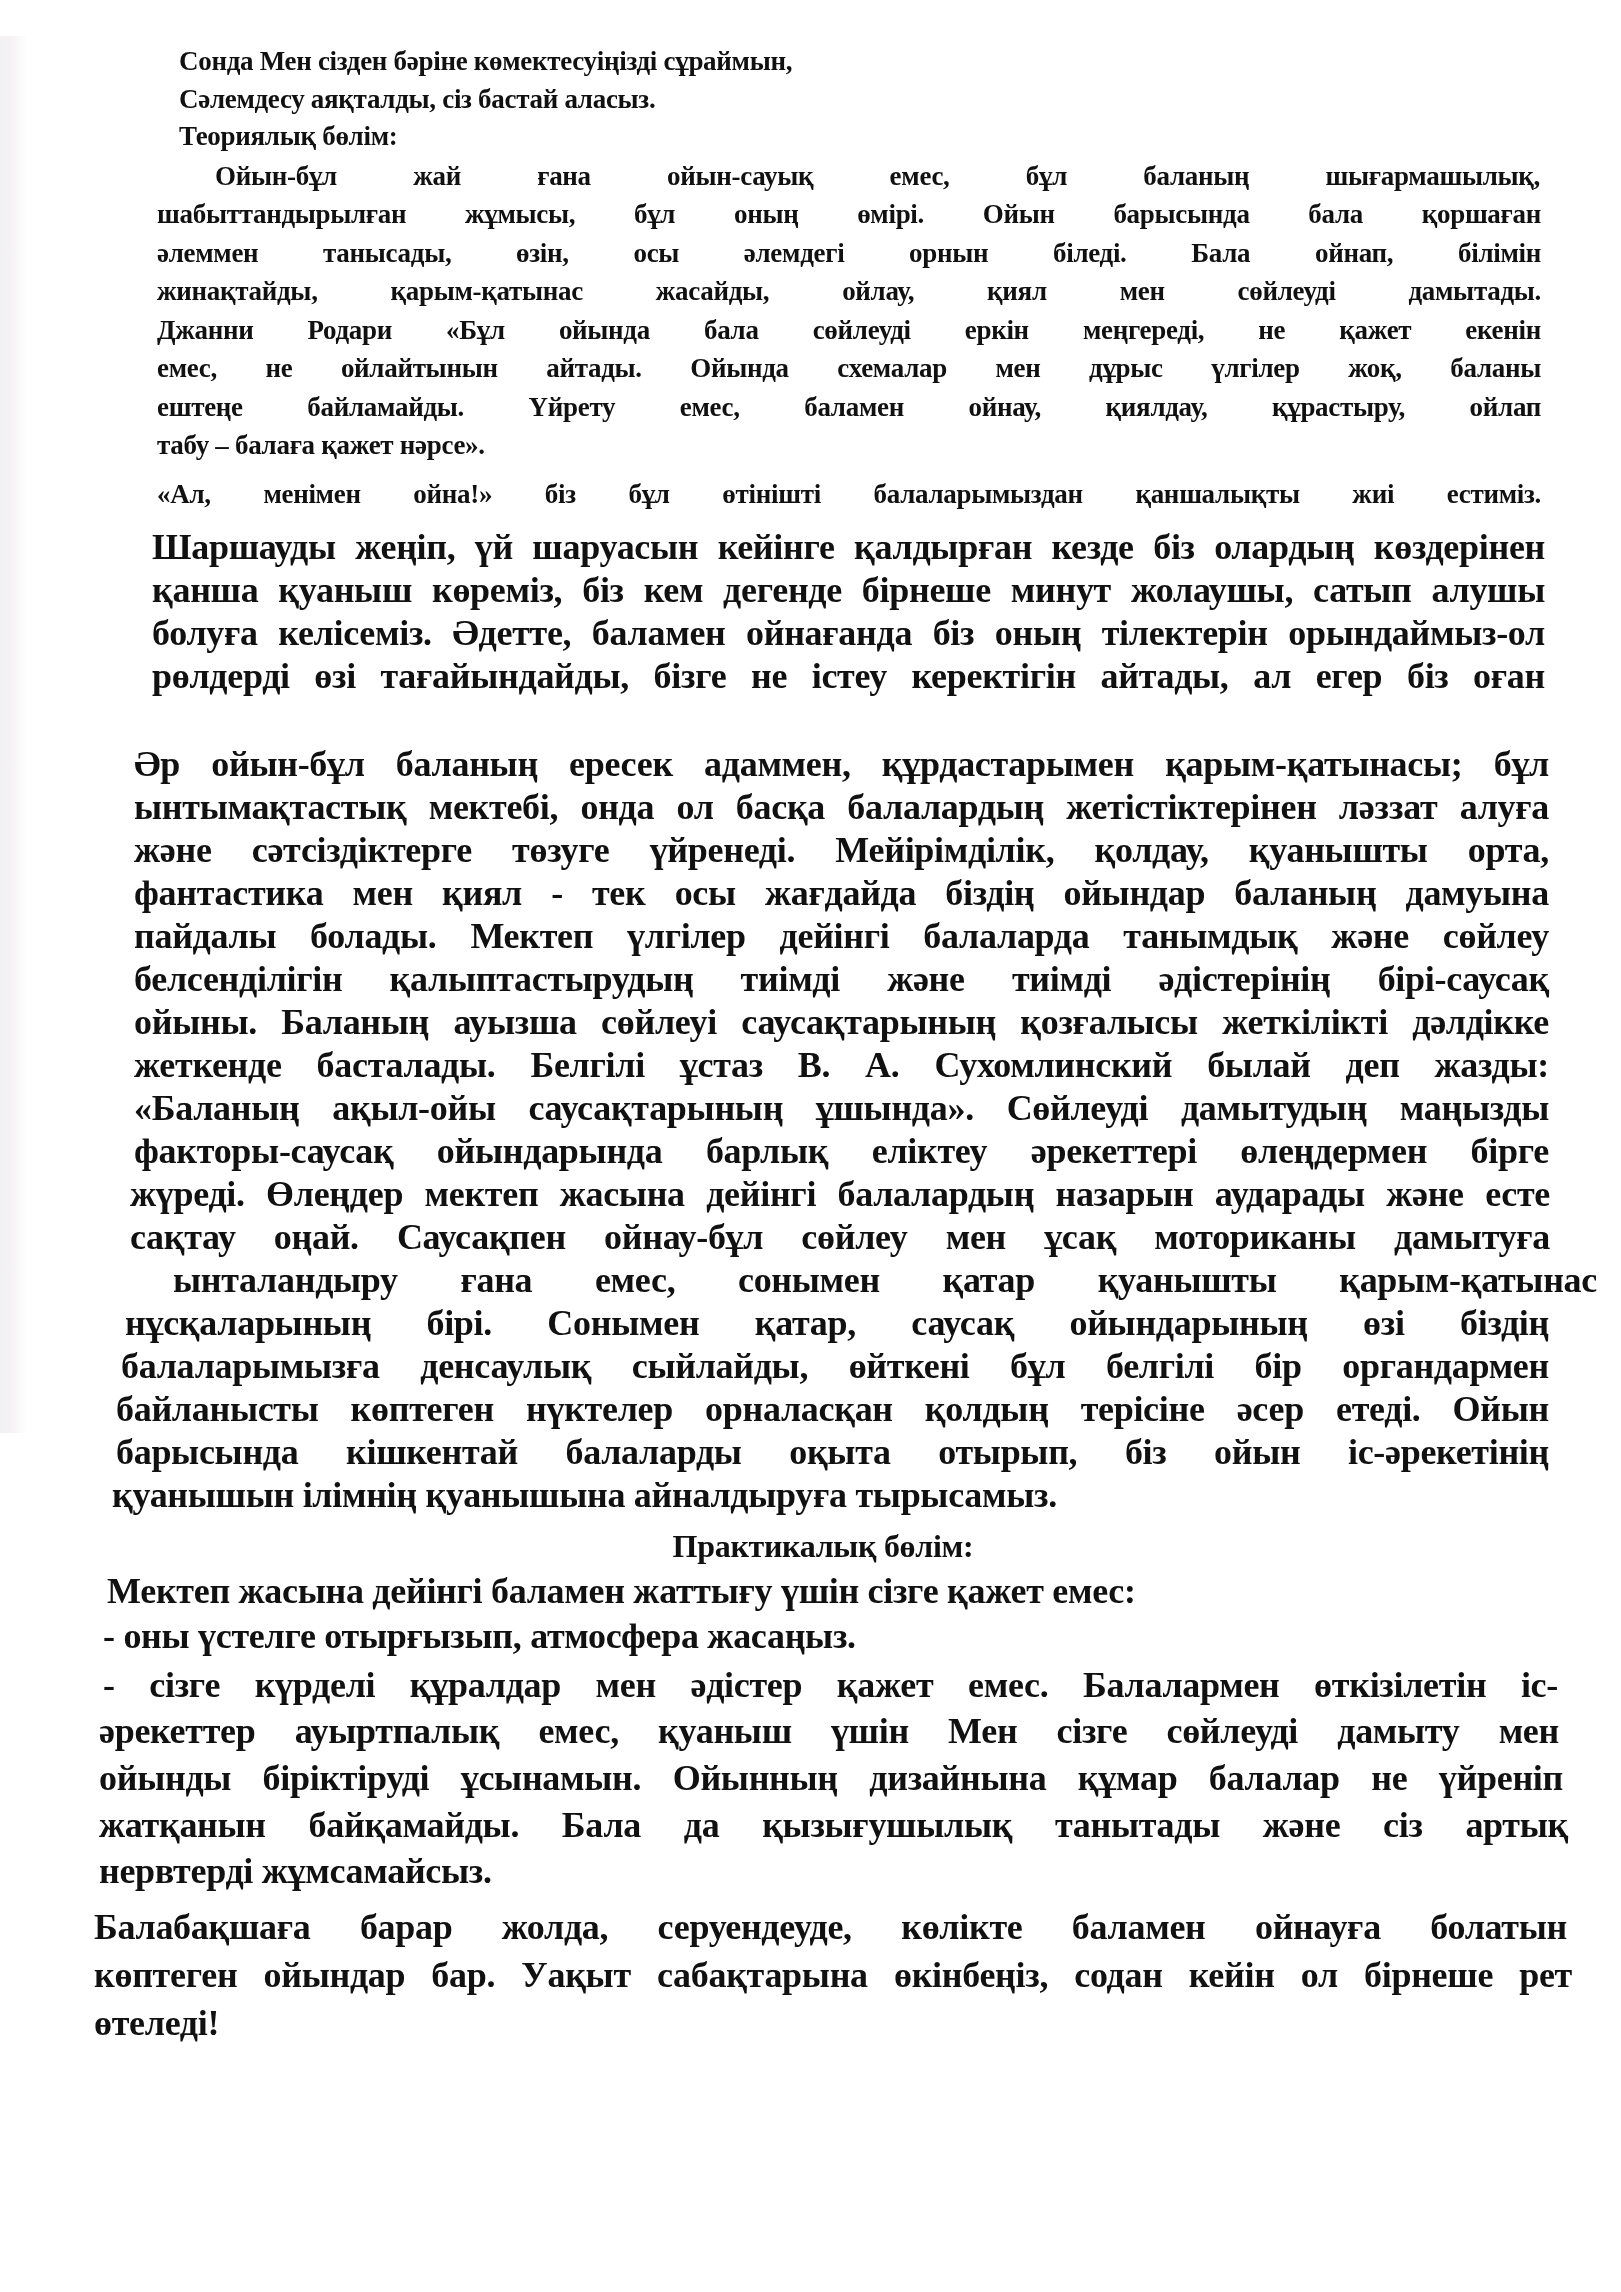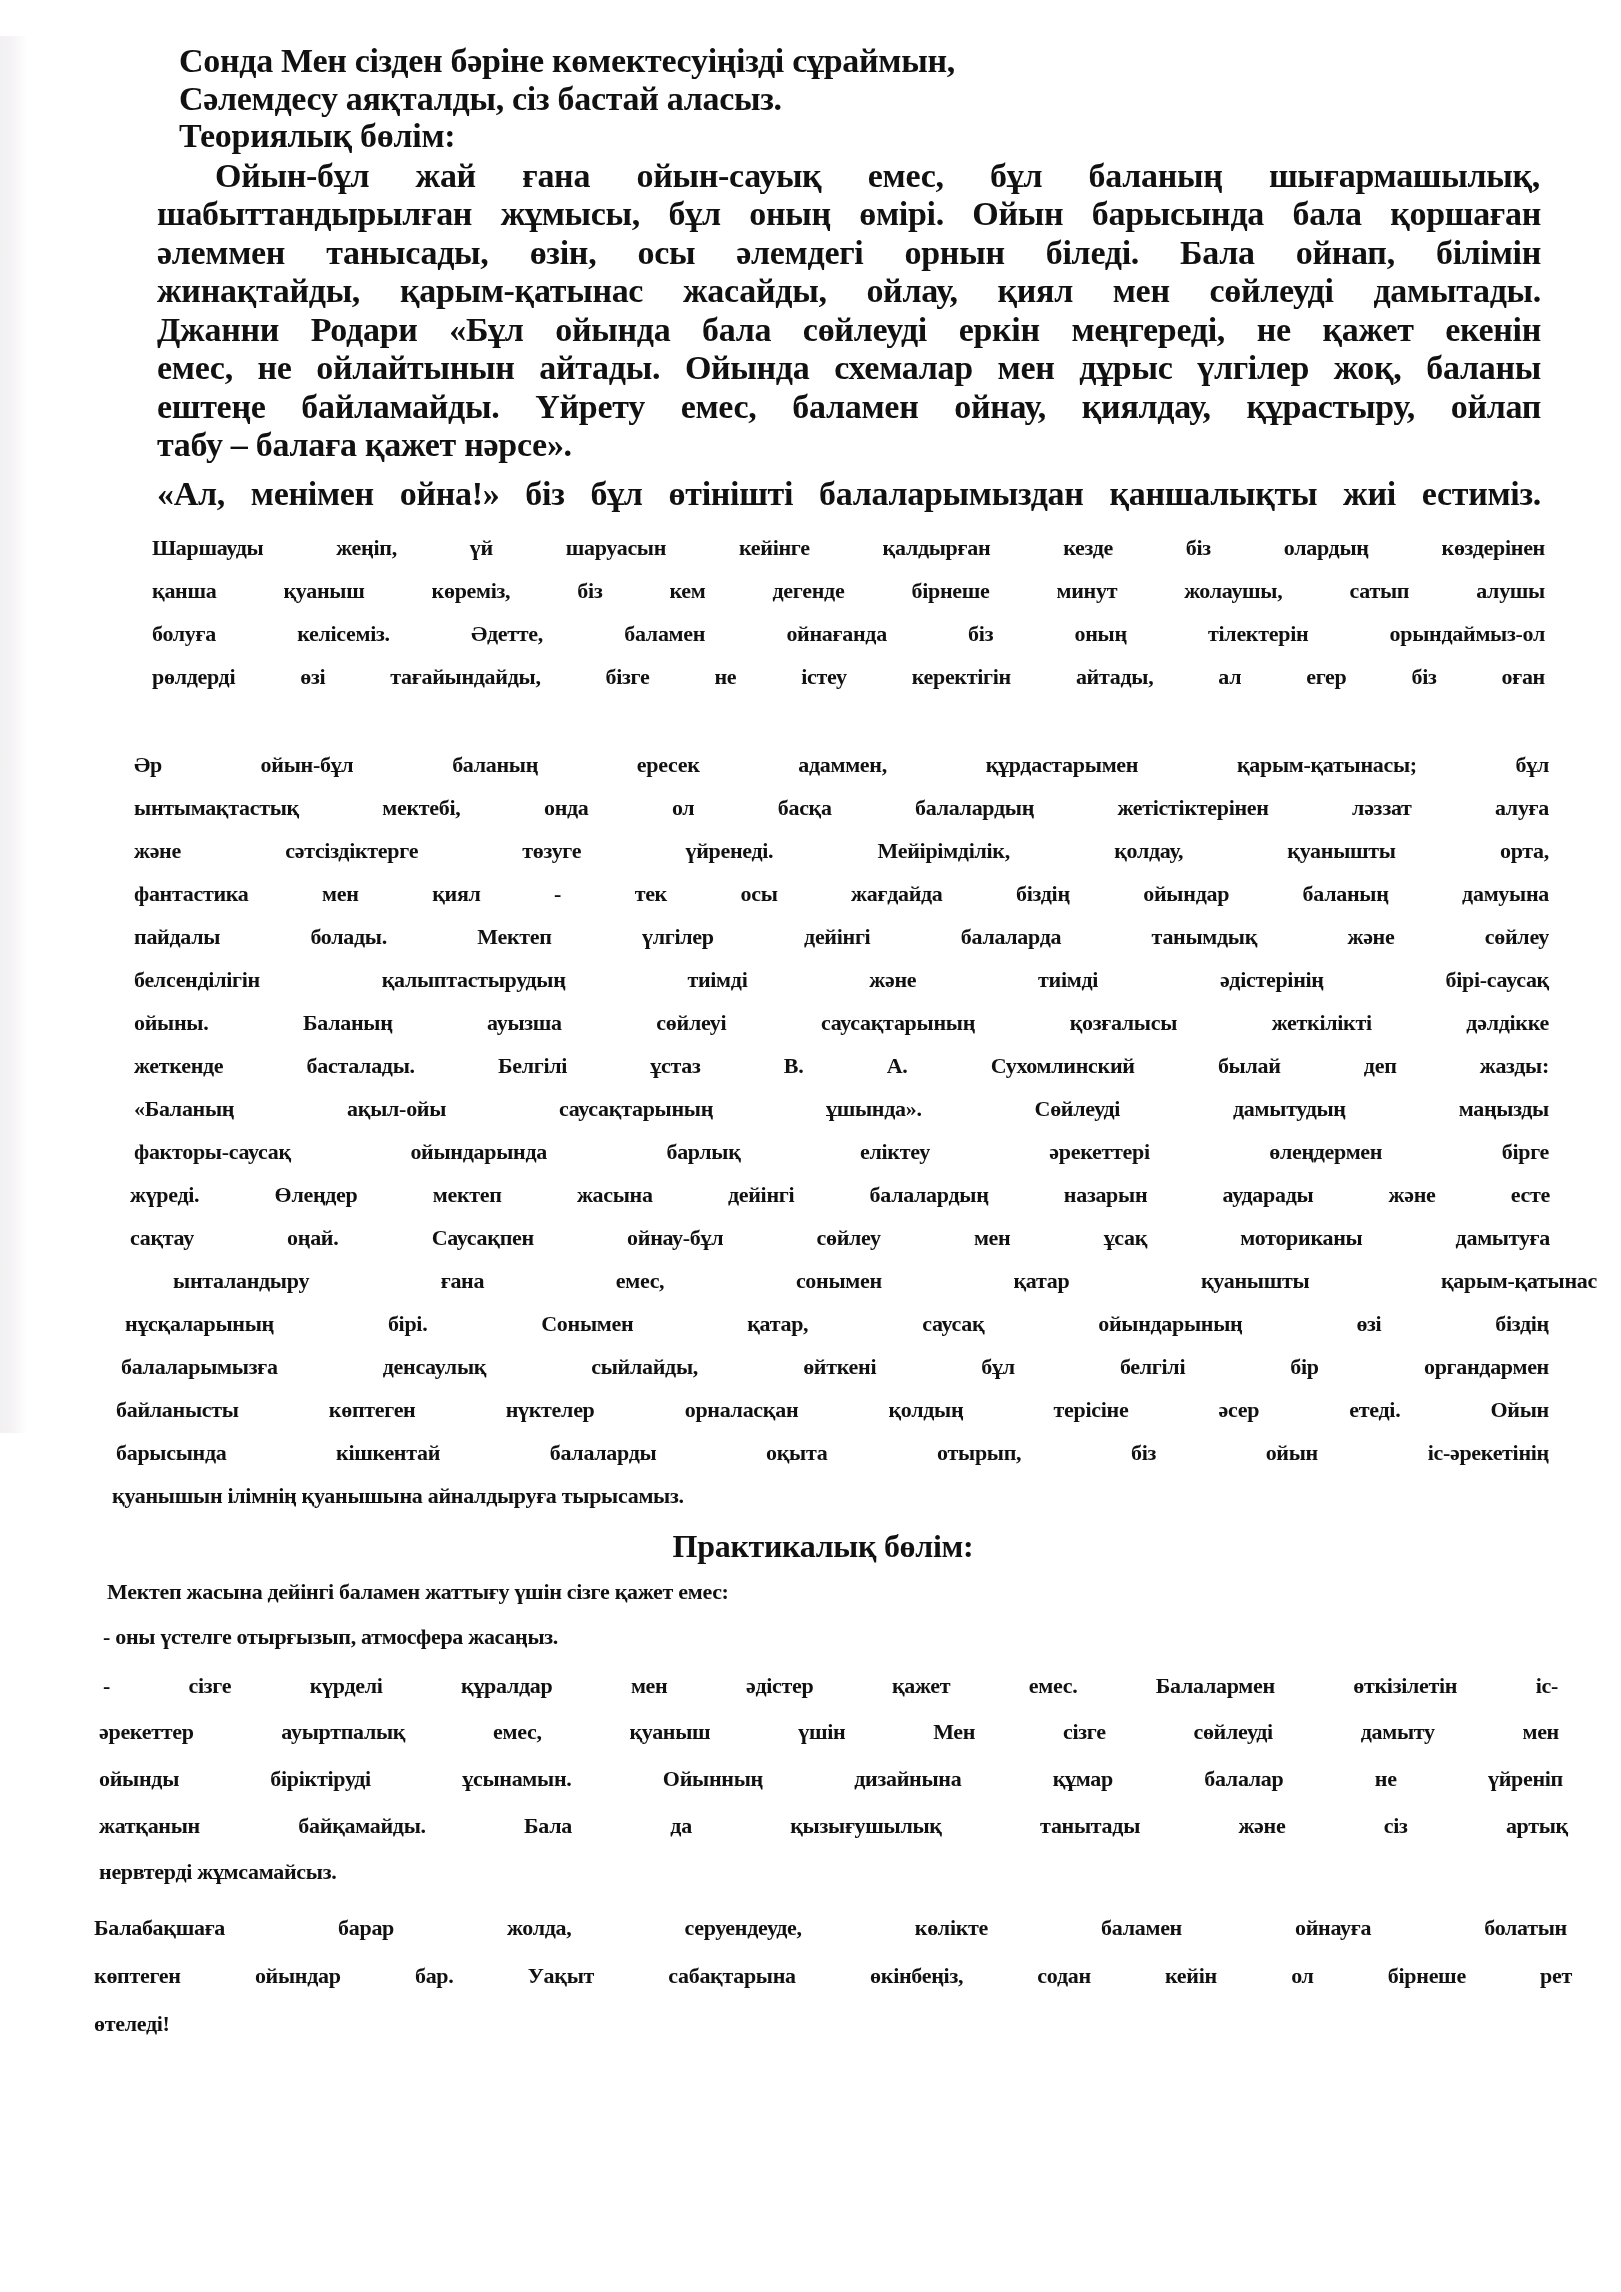--- a/index.html
+++ b/index.html
@@ -27,26 +27,26 @@
     .page {
       position: absolute;
       left: 0;
       top: 0;
       width: 1621px;
       height: 2293px;
     }
     .line {
       position: absolute;
       font-weight: bold;
-      font-size: 22px;
+      font-size: 36px;
       line-height: 39px;
       white-space: nowrap;
       letter-spacing: -0.3px;
     }
-    .small { font-size: 34px; line-height: 36px; }
+    .small { font-size: 27px; line-height: 36px; }
     .just { text-align: justify; text-align-last: justify; }
     .heading { font-size: 32px; }
   </style>
 </head>
 <body>
 
 <div class="scan-edge"></div>
 
 <div class="page">
 

